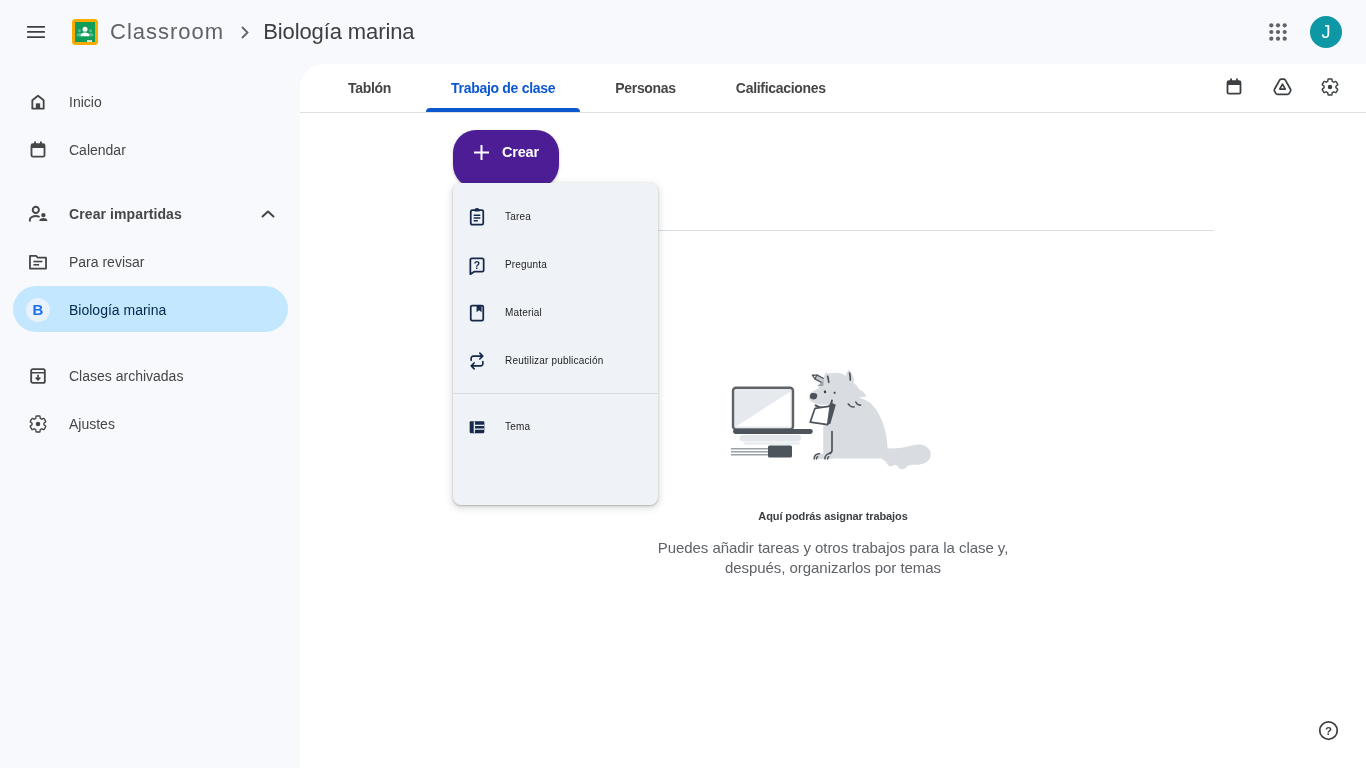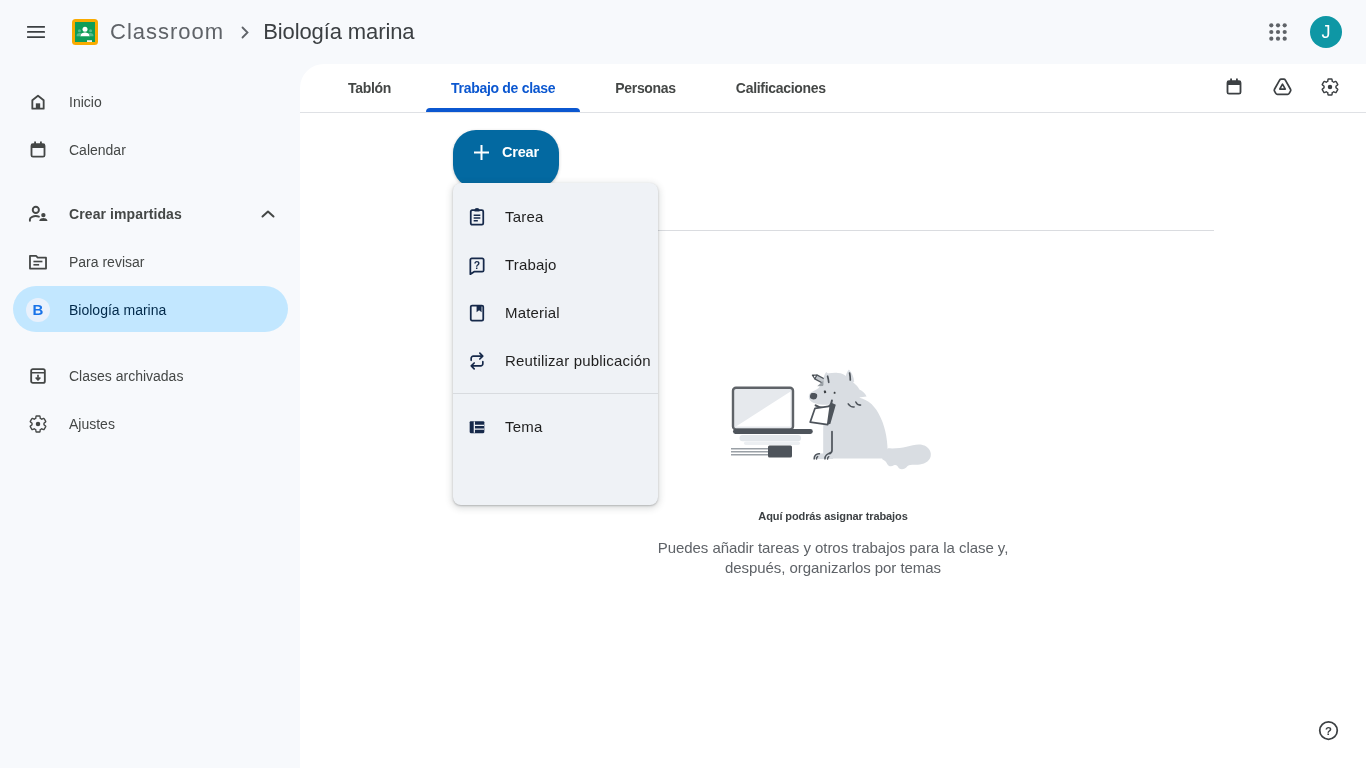--- a/index.html
+++ b/index.html
@@ -17,30 +17,30 @@
   .tab { position:relative; height:48px; line-height:48px; padding:0 25px; font-size:14px; font-weight:700; color:#444746; letter-spacing:-0.3px; }
   .tab.active { color:#0b57d0; }
   .tab.active .ul { position:absolute; left:0; right:0; bottom:0; height:4px; background:#0b57d0; border-radius:4px 4px 0 0; }
   #tabline { position:absolute; left:300px; top:112px; width:1066px; height:1px; background:#dfe1e5; }
   
   .navrow { position:absolute; left:0; width:300px; height:48px; display:flex; align-items:center; }
   .navrow svg { position:absolute; left:28px; }
   .navrow .lbl { position:absolute; left:69px; font-size:14px; color:#444746; }
   .pill { position:absolute; left:13px; top:286px; width:275px; height:46px; background:#c2e7ff; border-radius:23px; }
   
-  #crear { position:absolute; left:453px; top:130px; width:106px; height:58px; background:#0369a1; border-radius:23px; box-shadow:0 1px 3px rgba(60,64,67,.3); }
+  #crear { position:absolute; left:453px; top:130px; width:106px; height:58px; background:#4c1d95; border-radius:23px; box-shadow:0 1px 3px rgba(60,64,67,.3); }
   #crear .pl { position:absolute; left:20px; top:14px; }
   #crear .tx { position:absolute; left:49px; top:0; line-height:45px; color:#fff; font-size:14.5px; font-weight:700; letter-spacing:-0.2px; }
   
   #hr1 { position:absolute; left:455px; top:230px; width:759px; height:1px; background:#dadce0; }
   
   #menu { position:absolute; left:453px; top:183px; width:205px; height:322px; background:#eff2f6; border-radius:8px; box-shadow:0 2px 6px 2px rgba(60,64,67,.15), 0 1px 2px rgba(60,64,67,.3); padding-top:10px; }
   .mrow { position:relative; height:48px; }
   .mrow svg { position:absolute; left:14px; top:14px; }
-  .mrow .mt { position:absolute; left:52px; top:0; line-height:48px; font-size:15px; color:#1f1f1f; letter-spacing:.18px; }
+  .mrow .mt { position:absolute; left:52px; top:0; line-height:48px; font-size:10px; color:#1f1f1f; letter-spacing:.18px; }
   #mdiv { height:1px; background:#d8dbdf; margin:8px 0 9px 0; }
   
   #estitle { position:absolute; left:633px; top:510px; width:400px; text-align:center; font-size:11px; font-weight:700; color:#3c4043; letter-spacing:-0.1px; }
   #esbody { position:absolute; left:563px; top:538px; width:540px; text-align:center; font-size:15px; color:#5f6368; line-height:20.3px; letter-spacing:-0.05px; }
   
   #help { position:absolute; left:1318px; top:720px; }
 </style>
 </head>
 <body>
 
@@ -240,21 +240,21 @@
         <path d="M9 3.8 C9 2.3 10.3 1.2 12 1.2 s3 1.1 3 2.6 v1.6 H9 Z" fill="#16294a"></path>
         <path d="M8 10 h8 M8 13.3 h8 M8 16.6 h5" stroke="#16294a" stroke-width="1.8"></path>
       </svg>
     <span class="mt">Tarea</span>
   </div>
   <div class="mrow">
     <svg width="20" height="20" viewBox="0 0 24 24">
         <path d="M4 5.8 a1.8 1.8 0 0 1 1.8 -1.8 h12.4 a1.8 1.8 0 0 1 1.8 1.8 v12.4 a1.8 1.8 0 0 1 -1.8 1.8 H8.5 L4 23 Z" fill="none" stroke="#16294a" stroke-width="2.1" stroke-linejoin="round"></path>
         <text x="11.8" y="16.3" font-family="Liberation Sans" font-size="12.5" font-weight="bold" fill="#16294a" text-anchor="middle">?</text>
       </svg>
-    <span class="mt">Trabajo</span>
+    <span class="mt">Pregunta</span>
   </div>
   <div class="mrow">
     <svg width="20" height="20" viewBox="0 0 24 24">
         <rect x="4.5" y="3" width="15" height="18" rx="1.6" fill="none" stroke="#16294a" stroke-width="2.1"></rect>
         <path d="M11.5 3 v8 l3 -2.2 3 2.2 v-8 z" fill="#16294a"></path>
       </svg>
     <span class="mt">Material</span>
   </div>
   <div class="mrow">
     <svg width="20" height="20" viewBox="0 0 24 24">

